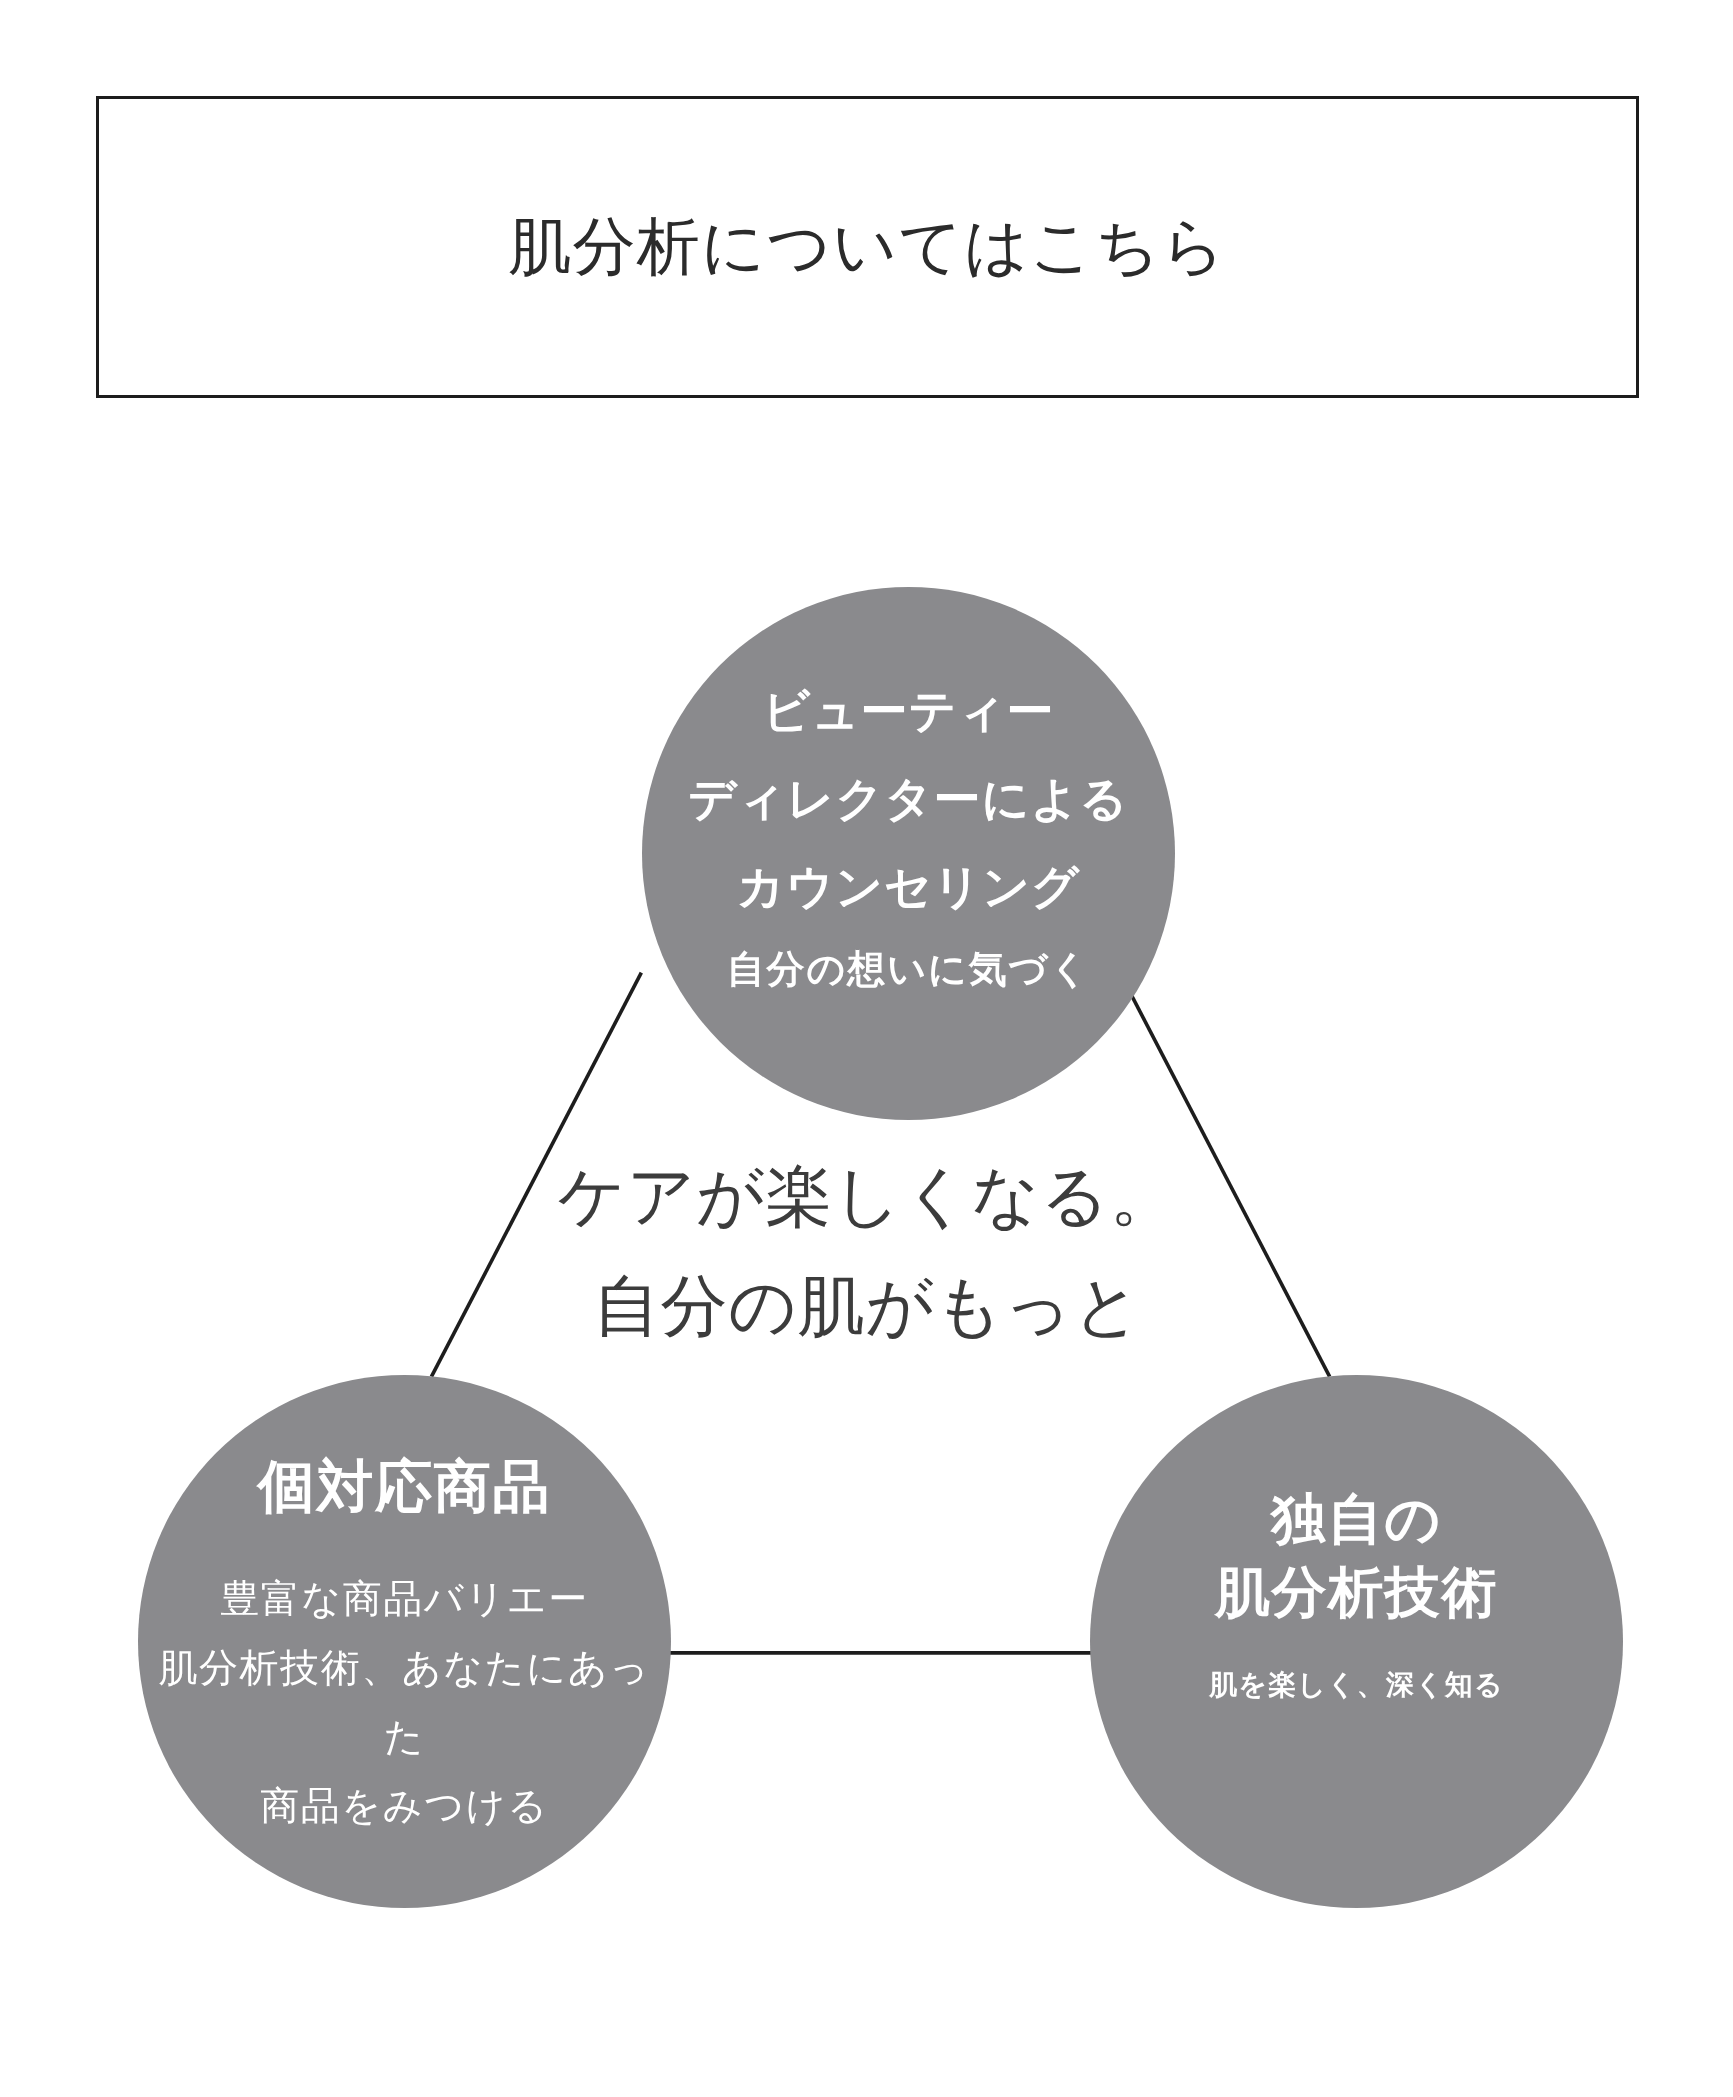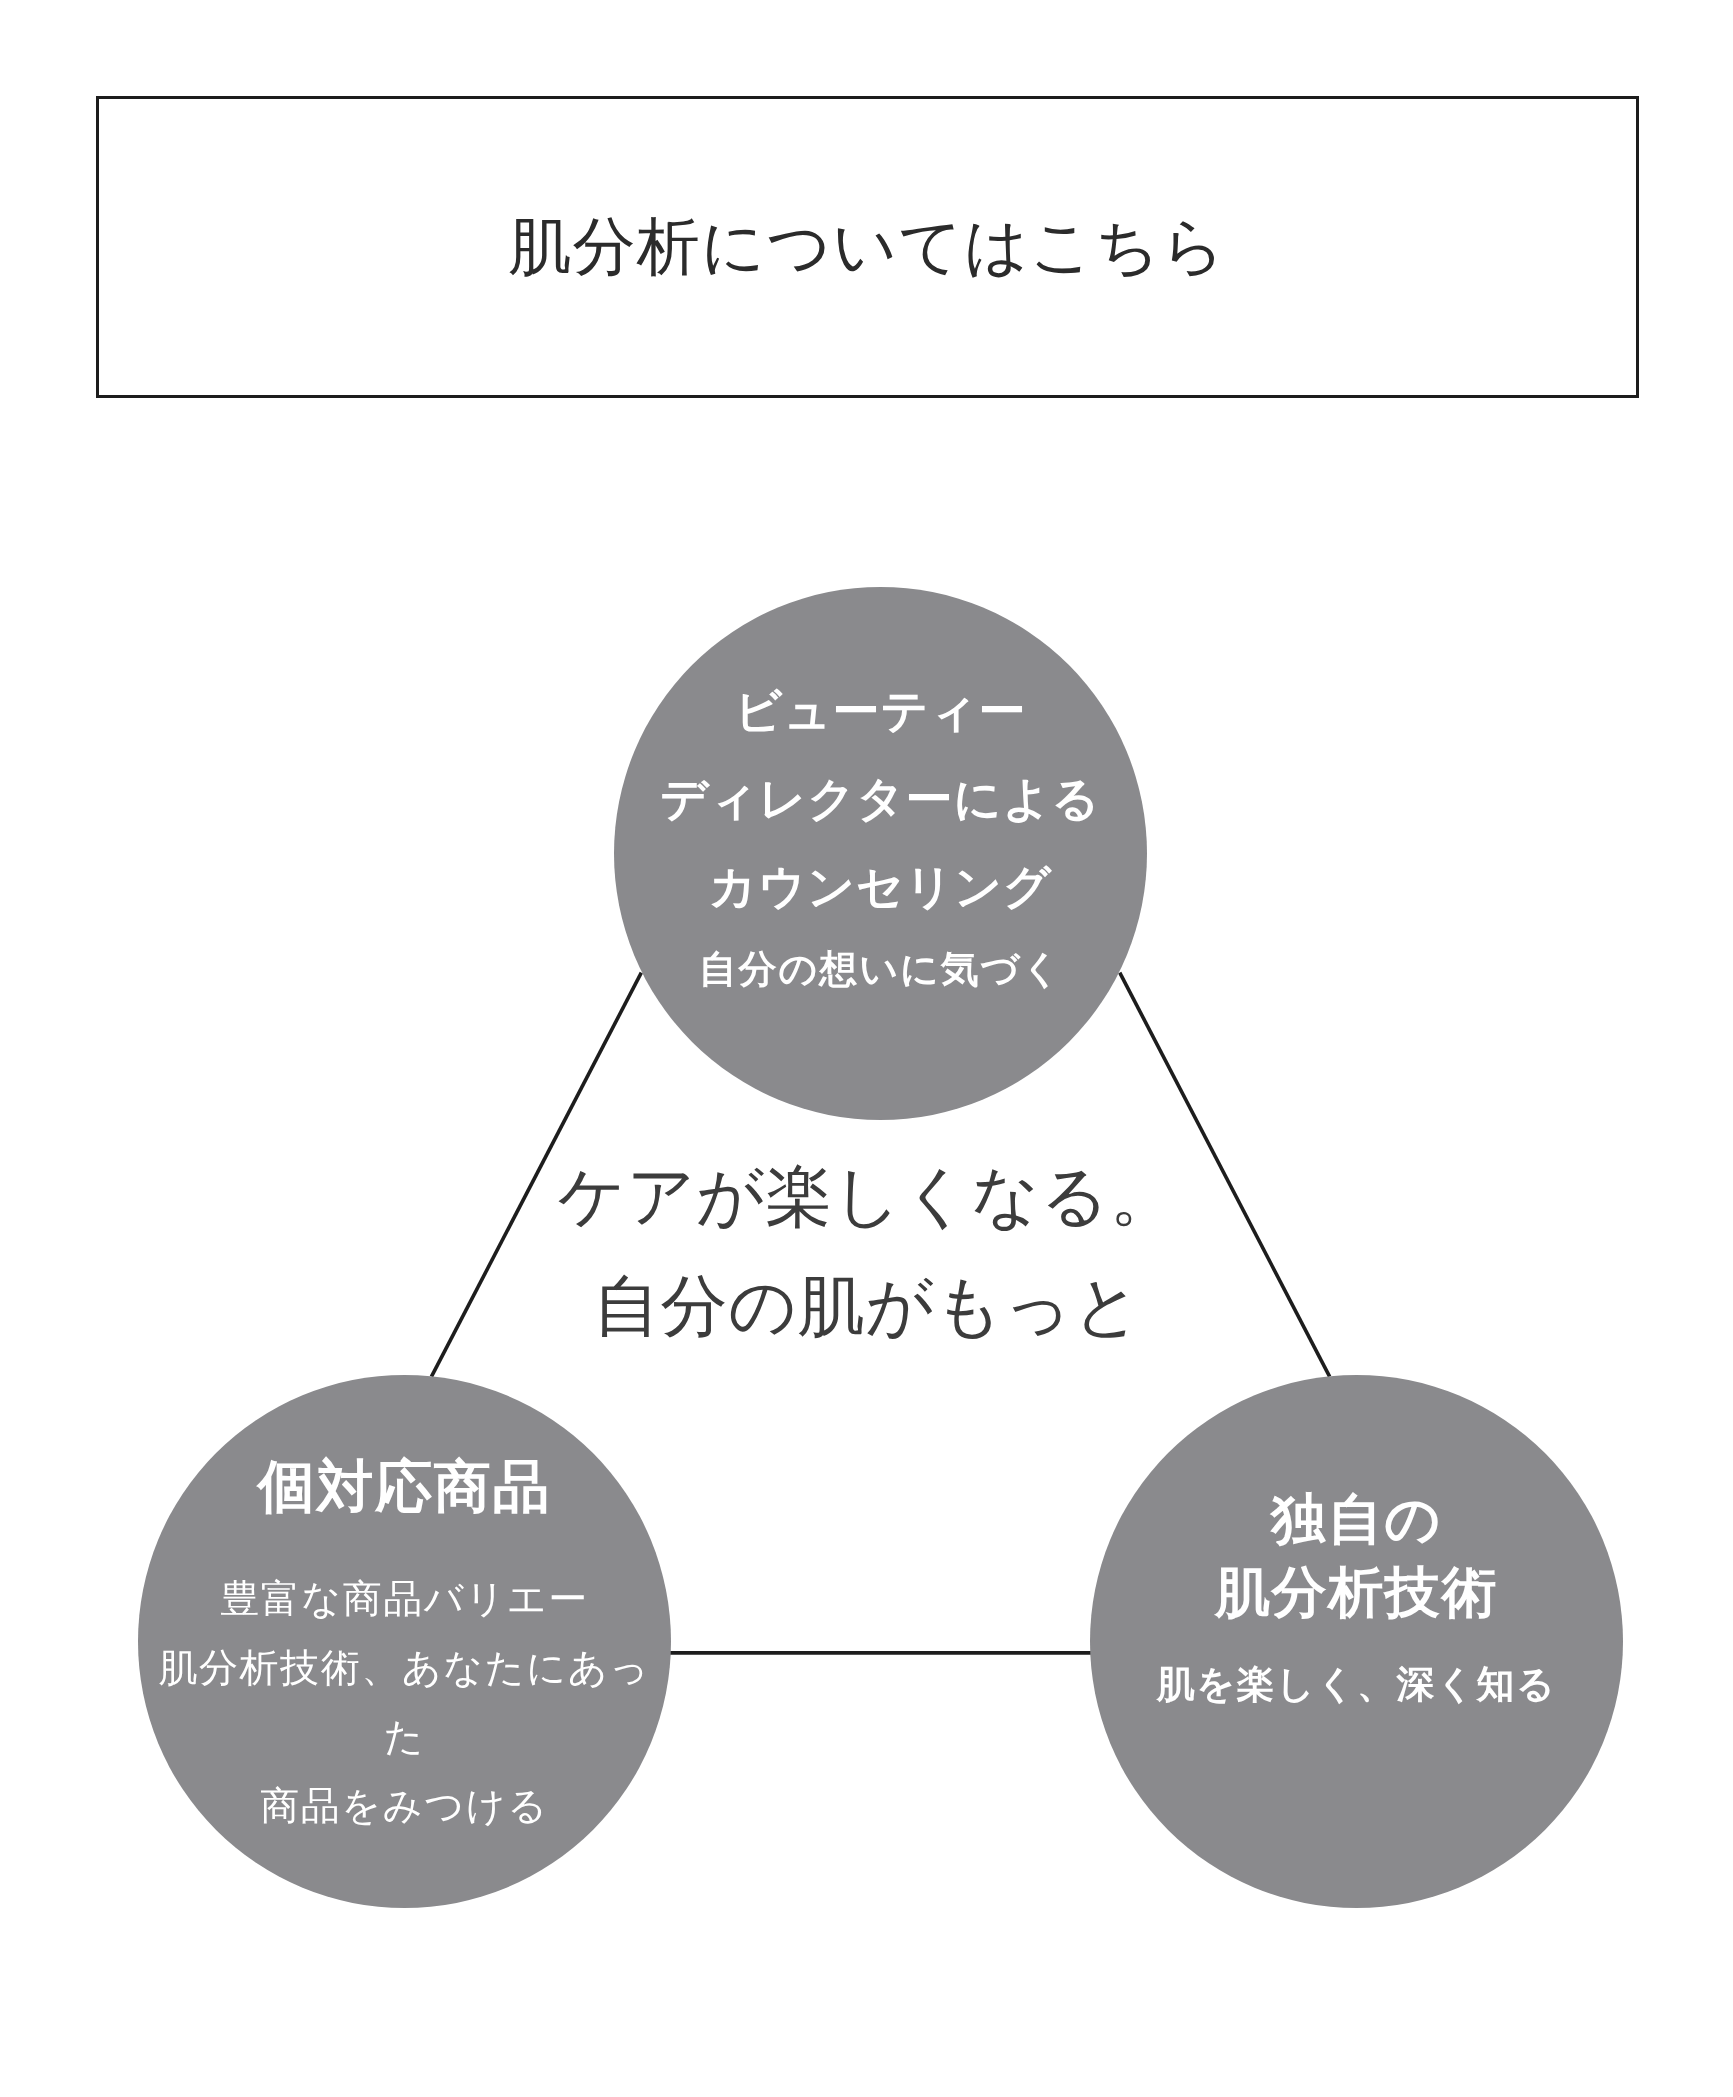--- a/index.html
+++ b/index.html
@@ -32,32 +32,32 @@
 
   
   .circle {
     position: absolute; width: 533px; height: 533px;
     border-radius: 50%;
     background: var(--circle-fill, #8a8a8d);
     display: flex; flex-direction: column;
     align-items: center; justify-content: center;
     text-align: center; color: var(--circle-text, #ffffff);
   }
-  .circle-top   { left: 614px; top: 587px; padding-bottom: 45px; box-sizing: border-box; }
+  .circle-top   { left: 642px; top: 587px; padding-bottom: 45px; box-sizing: border-box; }
   .circle-left  { left: 138px;  top: 1375px; }
   .circle-right { left: 1090px; top: 1375px; padding-bottom: 89px; box-sizing: border-box; }
 
   .circle-top .c-title   { font-size: 47px; font-weight: 700; line-height: 88px; letter-spacing: 0.02em; }
   .circle-top .c-sub     { font-size: 38px;  font-weight: 600; margin-top: 13.5px; letter-spacing: 0.05em; }
 
   .circle-left .c-title  { font-size: 57px; font-weight: 700; line-height: 84px; letter-spacing: 0.03em; }
   .circle-left .c-sub    { font-size: 39px;  font-weight: 400; line-height: 69px; margin-top: 36px; letter-spacing: 0.04em; }
 
   .circle-right .c-title { font-size: 55px; font-weight: 700; line-height: 73px; letter-spacing: 0.03em; }
-  .circle-right .c-sub   { font-size: 38px;  font-weight: 600; line-height: 53px; margin-top: 29px; letter-spacing: 0.04em; }
+  .circle-right .c-sub   { font-size: 28px;  font-weight: 600; line-height: 53px; margin-top: 29px; letter-spacing: 0.04em; }
 
   
   .center-text {
     position: absolute; left: 416px; top: 1141px; width: 903px;
     text-align: center;
     font-size: 67px; line-height: 110px; font-weight: 400;
     color: var(--center-text, #3c3c3c);
     letter-spacing: 0.01em;
     white-space: nowrap;
   }

